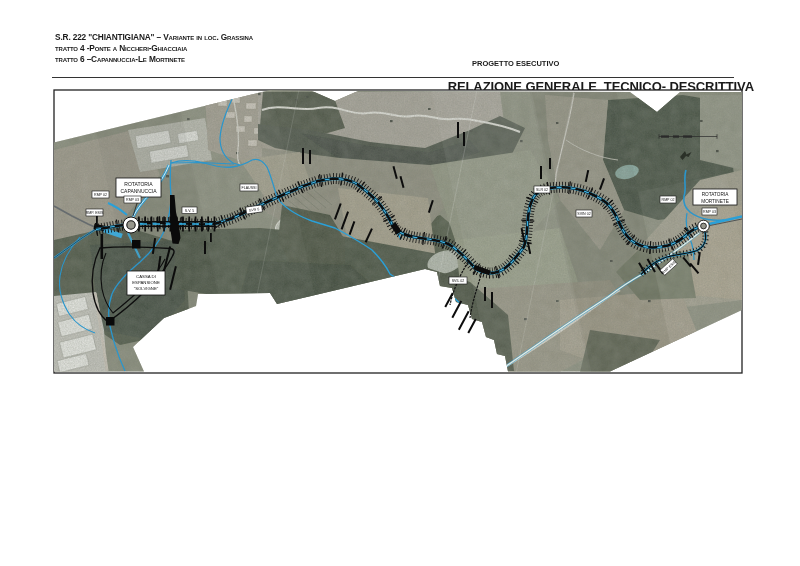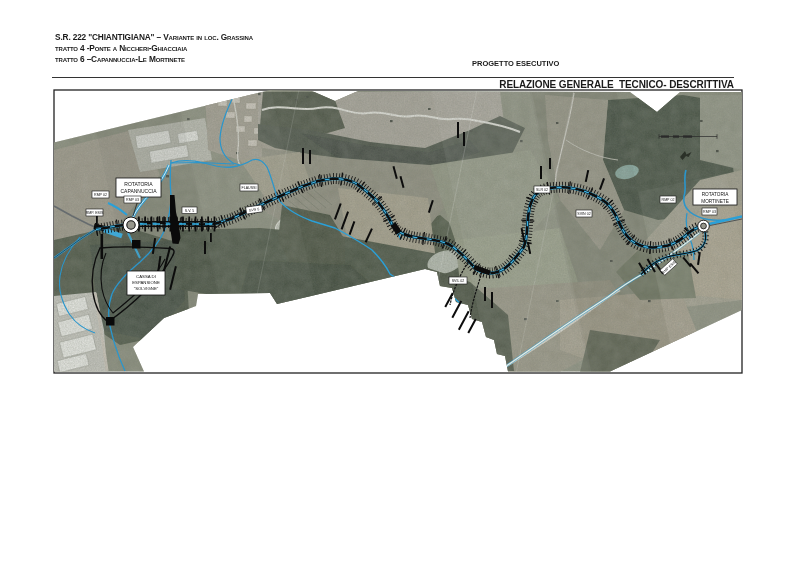--- a/index.html
+++ b/index.html
@@ -14,21 +14,21 @@
   <div class="hdr" style="left:55px;top:31.5px;font-size:8.3px;font-variant:small-caps;letter-spacing:-0.15px;">S.R. 222 "CHIANTIGIANA" – Variante in loc. Grassina</div>
 
   <div class="hdr" style="left:55px;top:42.5px;font-size:8.3px;font-variant:small-caps;letter-spacing:-0.15px;">tratto 4 -Ponte a Niccheri-Ghiacciaia</div>
 
   <div class="hdr" style="left:55px;top:53.5px;font-size:8.3px;font-variant:small-caps;letter-spacing:-0.15px;">tratto 6 –Capannuccia-Le Mortinete</div>
 
   <div class="hdr" style="left:435px;top:59px;font-size:7.5px;margin-left:37px;">PROGETTO ESECUTIVO</div>
 
   <div style="position:absolute;left:52px;top:77px;width:682px;height:1px;background:#333;"></div>
 
-  <div class="hdr" style="left:0;top:79px;width:734px;text-align:right;font-size:10px;letter-spacing:-0.1px;">RELAZIONE GENERALE&nbsp; TECNICO- DESCRITTIVA</div>
+  <div class="hdr" style="left:0;top:79px;width:734px;text-align:right;font-size:13px;letter-spacing:-0.1px;padding-left:20px;">RELAZIONE GENERALE&nbsp; TECNICO- DESCRITTIVA</div>
 
 
   <svg id="map" width="800" height="566" viewBox="0 0 800 566" style="position:absolute;left:0;top:0;" xmlns="http://www.w3.org/2000/svg">
     <defs>
       <clipPath id="mosaic">
         <path d="M54,142.5 L270,90 L312,91 L335,101 L358,91 L630,92 L657,112 L680,92 L742,92
                  L742,310 L610,371.5 L508,371.5 L505,356 L497,354 L494,340 L486,337 L482,322
                  L472,319 L468,305 L456,302 L452,288 L440,286 L437,272 L425,269
                  L277,304 L270,293 L198,294 L196,306 L164,318 L133,347 L144,371.5
                  L54,371.5 Z"></path>

